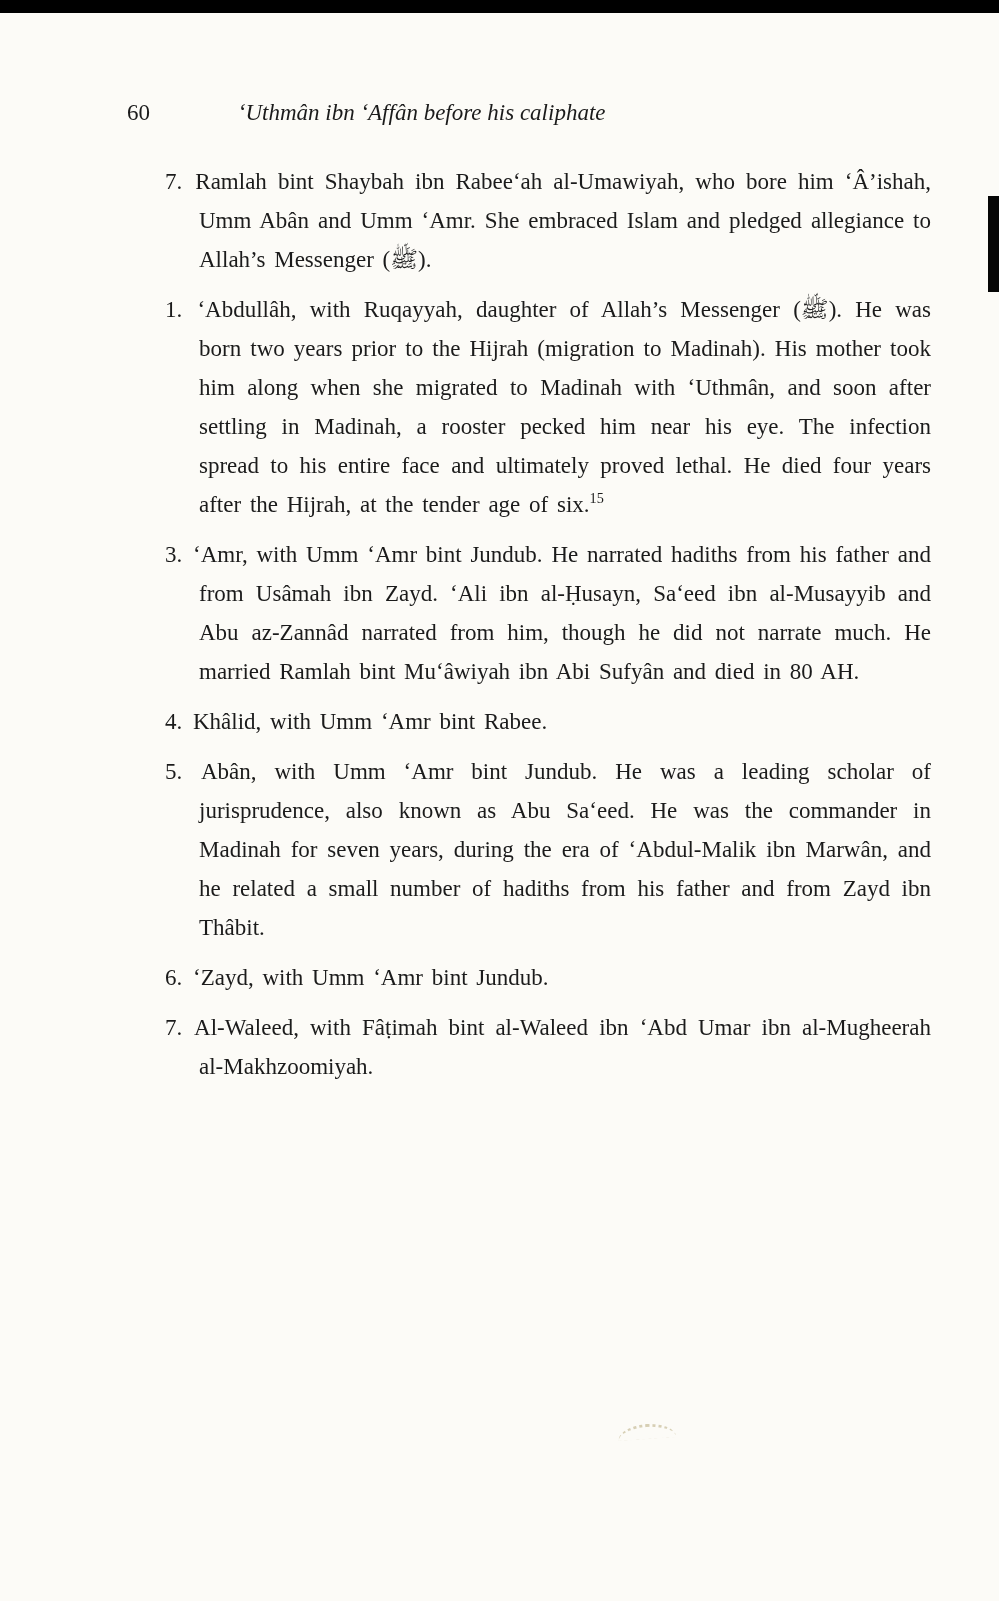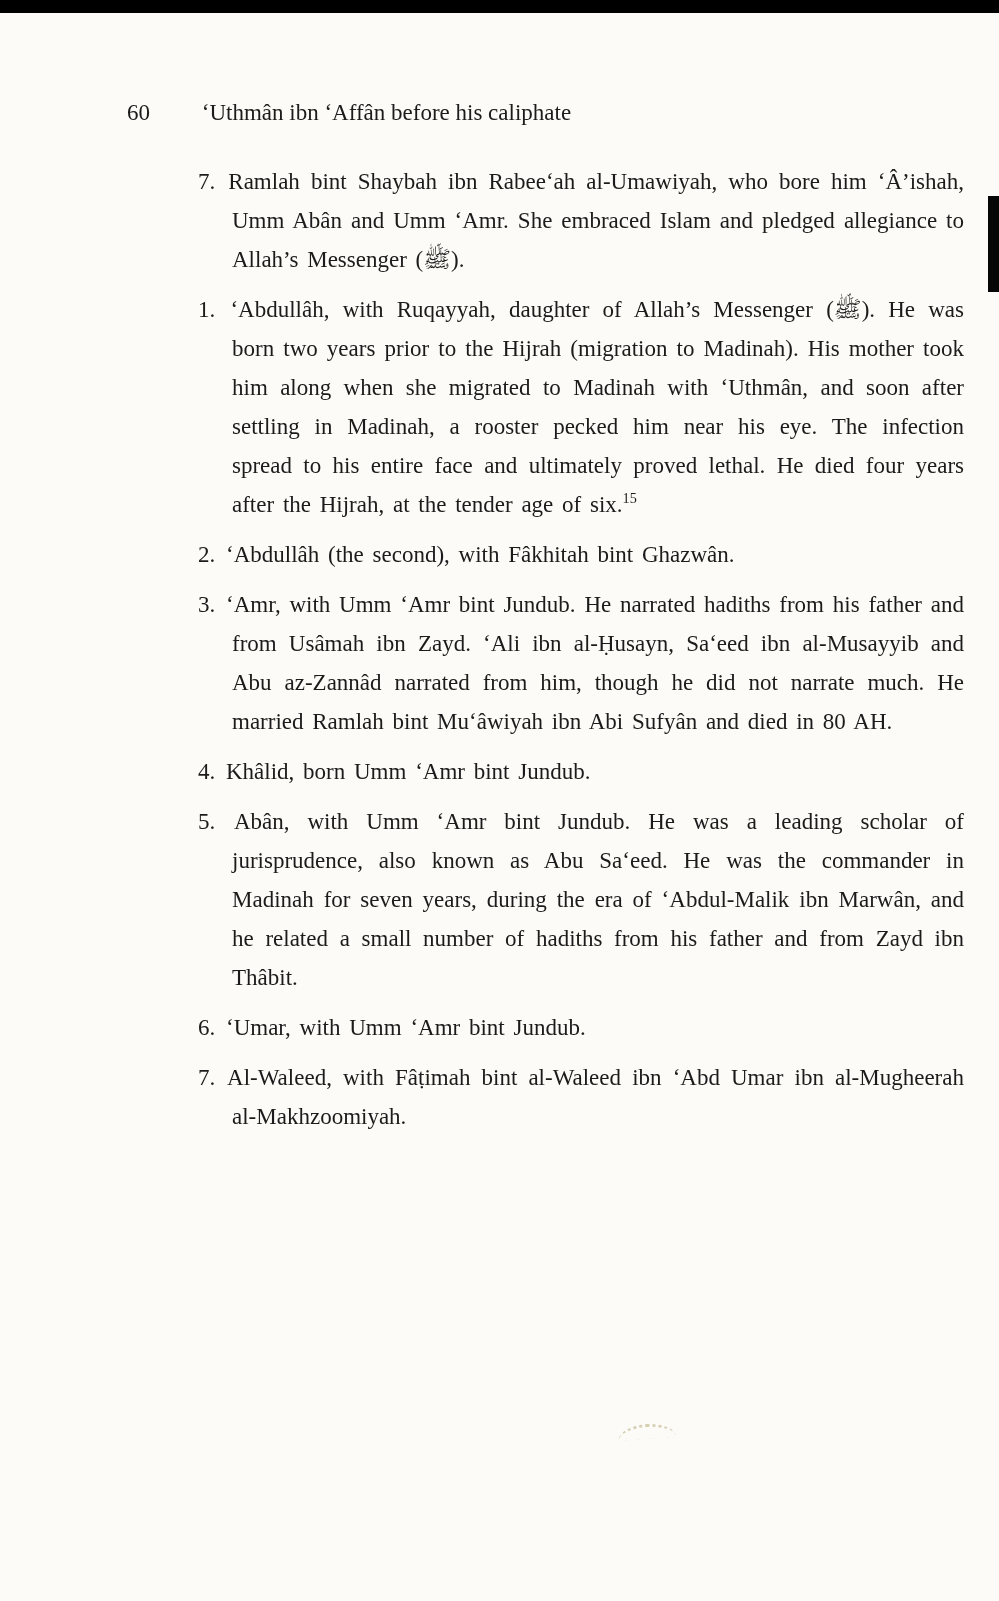--- a/index.html
+++ b/index.html
@@ -35,32 +35,32 @@
     font-size: 23px;
     line-height: 30px;
     white-space: nowrap;
   }
   .page-num {
     display: inline-block;
     font-style: normal;
   }
   .running-title {
     display: inline-block;
-    margin-left: 46px;
+    margin-left: 82px;
+    font-style: italic;
   }
   .page-body {
     position: absolute;
     top: 162px;
     left: 165px;
     width: 766px;
     font-size: 23px;
     line-height: 39px;
     text-align: justify;
     word-spacing: 3px;
-    margin-left: 33px;
   }
   .list-item {
     padding-left: 34px;
     text-indent: -34px;
     margin-bottom: 11px;
   }
   .list-num {
     padding-right: 2px;
   }
   .intro-para {
@@ -97,27 +97,26 @@
 </header>
 
 <main class="page-body">
 
   <div class="list-item"><span class="list-num">7.</span> <span>Ramlah bint Shaybah ibn Rabee‘ah al-Umawiyah, who bore him ‘Â’ishah, Umm Abân and Umm ‘Amr. She embraced Islam and pledged allegiance to Allah’s Messenger (ﷺ).</span><sup class="footnote-ref"></sup></div>
 
 
 
   <div class="list-item"><span class="list-num">1.</span> <span>‘Abdullâh, with Ruqayyah, daughter of Allah’s Messenger (ﷺ). He was born two years prior to the Hijrah (migration to Madinah). His mother took him along when she migrated to Madinah with ‘Uthmân, and soon after settling in Madinah, a rooster pecked him near his eye. The infection spread to his entire face and ultimately proved lethal. He died four years after the Hijrah, at the tender age of six.</span><sup class="footnote-ref">15</sup></div>
 
-  <div class="list-item"><span class="list-num">2.</span> <span>‘Abdullâh (the second), with Fâkhitah bint Ghazwân.</span><sup class="footnote-ref"></sup></div>
 
   <div class="list-item"><span class="list-num">3.</span> <span>‘Amr, with Umm ‘Amr bint Jundub. He narrated hadiths from his father and from Usâmah ibn Zayd. ‘Ali ibn al-Ḥusayn, Sa‘eed ibn al-Musayyib and Abu az-Zannâd narrated from him, though he did not narrate much. He married Ramlah bint Mu‘âwiyah ibn Abi Sufyân and died in 80 AH.</span><sup class="footnote-ref"></sup></div>
 
-  <div class="list-item"><span class="list-num">4.</span> <span>Khâlid, born Umm ‘Amr bint Jundub.</span><sup class="footnote-ref"></sup></div>
+  <div class="list-item"><span class="list-num">4.</span> <span>Khâlid, with Umm ‘Amr bint Rabee.</span><sup class="footnote-ref"></sup></div>
 
   <div class="list-item"><span class="list-num">5.</span> <span>Abân, with Umm ‘Amr bint Jundub. He was a leading scholar of jurisprudence, also known as Abu Sa‘eed. He was the commander in Madinah for seven years, during the era of ‘Abdul-Malik ibn Marwân, and he related a small number of hadiths from his father and from Zayd ibn Thâbit.</span><sup class="footnote-ref"></sup></div>
 
-  <div class="list-item"><span class="list-num">6.</span> <span>‘Umar, with Umm ‘Amr bint Jundub.</span><sup class="footnote-ref"></sup></div>
+  <div class="list-item"><span class="list-num">6.</span> <span>‘Zayd, with Umm ‘Amr bint Jundub.</span><sup class="footnote-ref"></sup></div>
 
   <div class="list-item"><span class="list-num">7.</span> <span>Al-Waleed, with Fâṭimah bint al-Waleed ibn ‘Abd Umar ibn al-Mugheerah al-Makhzoomiyah.</span><sup class="footnote-ref"></sup></div>
 
 </main>
 
 <div class="scan-smudge"></div>
 
 </body></html>

